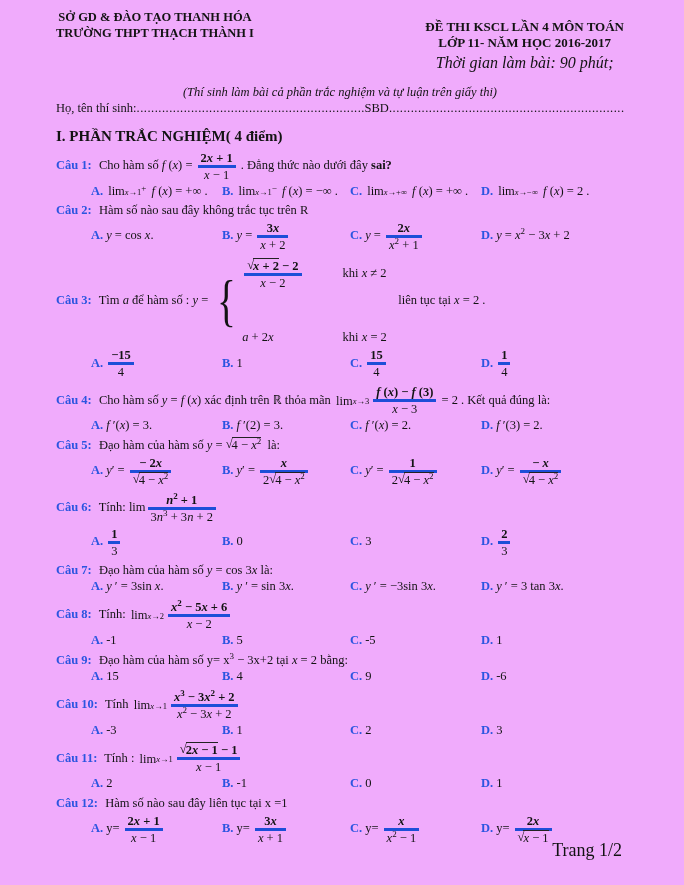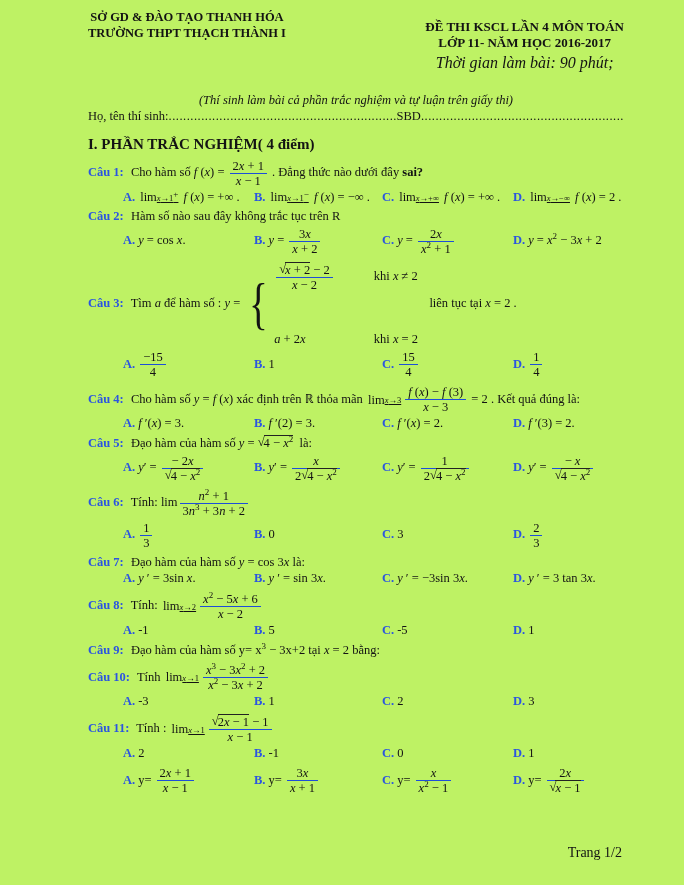--- a/index.html
+++ b/index.html
@@ -1,56 +1,56 @@
 <!DOCTYPE html>
 <html style="--accent: #2b55e0;"><head>
 <meta charset="utf-8">
 <style>
   html,body{margin:0;padding:0;background:#fff;}
   .page{
     position:relative;
     width:684px;height:885px;
     box-sizing:border-box;
-    background:#bef264;
+    background:#f0abfc;
     font-family:"Liberation Serif",serif;
     font-size:12.5px;line-height:1.25;color:#131313;
-    padding:10px 60px 0 88px;
+    padding:10px 60px 0 56px;
     overflow:hidden;
   }
   :root{--accent:#2b55e0;}
   
   .hdr{display:flex;justify-content:space-between;}
   .hdr-left{text-align:center;font-weight:bold;font-size:12.5px;}
   .hdr-right{text-align:center;font-weight:bold;font-size:13px;margin-top:9px;}
   .duration{font-weight:normal;font-style:italic;font-size:16px;margin-top:1px;}
-  .note{text-align:center;font-style:italic;margin-top:20px;}
+  .note{text-align:center;font-style:italic;margin-top:12px;}
   .name-line{display:flex;white-space:nowrap;overflow:hidden;margin-top:1px;}
   .dots1{display:inline-block;max-width:228px;overflow:hidden;letter-spacing:0.5px;}
   .dots2{flex:1;overflow:hidden;letter-spacing:0.5px;}
   .section-title{font-weight:bold;margin:10px 0 2px 0;font-size:15px;}
   
   .q{margin-top:4px;}
   .stem{margin-top:2px;}
   .qlabel{color:var(--accent);font-weight:bold;margin-right:4px;}
   .opts{display:grid;grid-template-columns:131px 128px 131px 1fr;margin-left:35px;align-items:center;margin-top:1px;}
   .opt{white-space:nowrap;}
   .olabel{color:var(--accent);font-weight:bold;margin-right:3px;}
   
   .fr{display:inline-block;vertical-align:middle;text-align:center;line-height:1.12;margin:1px 2px;}
-  .fr .nu{display:block;border-bottom:1px solid #1d4ed8;padding:0 3px 0px 3px;}
+  .fr .nu{display:block;border-bottom:3px solid #1d4ed8;padding:0 3px 0px 3px;font-weight:bold;}
   .fr .de{display:block;padding:0 3px;text-align:center;}
   .rt{display:inline-block;transform:translateY(-1px);margin-right:-1px;}
   .ov{border-top:1px solid #222;padding-top:0px;}
   sup{font-size:9px;line-height:0;}
   .lm{display:inline-flex;flex-direction:row;align-items:center;vertical-align:middle;line-height:1;margin:0 2px;}
-  .lm .ls{font-size:8.5px;margin-top:1px;text-decoration:underline;}
+  .lm .ls{font-size:8.5px;margin-top:1px;}
   .cases{display:inline-flex;align-items:center;vertical-align:middle;margin:1px 2px;}
   .cases .br{font-size:56px;font-weight:200;line-height:0.8;margin-right:2px;transform:scaleX(0.7);}
   .cases .rows{display:grid;grid-template-columns:auto auto;column-gap:24px;row-gap:1px;align-items:center;text-align:left;gap:39px;}
-  .footer{position:absolute;right:62px;bottom:24px;font-size:14px;}
+  .footer{position:absolute;right:62px;bottom:24px;font-size:18px;}
 </style>
 </head>
 <body>
 
 <div class="page">
 
   <div class="hdr">
     <div class="hdr-left">
       <div>SỞ GD &amp; ĐÀO TẠO THANH HÓA</div>
       <div>TRƯỜNG THPT THẠCH THÀNH I</div>
@@ -193,20 +193,26 @@
           <span class="opt"><b class="olabel">B.</b><span class="obody">5</span></span>
           <span class="opt"><b class="olabel">C.</b><span class="obody">-5</span></span>
           <span class="opt"><b class="olabel">D.</b><span class="obody">1</span></span>
         </div>
   </div>
 
   <div class="q">
     <div class="stem">
       <b class="qlabel">Câu 9:</b><span class="stem-body"> Đạo hàm của hàm số y= x<sup>3</sup> − 3x+2 tại <i>x</i> = 2 bằng:</span>
     </div>
+    <div class="opts">
+          <span class="opt"><b class="olabel">A.</b><span class="obody">15</span></span>
+          <span class="opt"><b class="olabel">B.</b><span class="obody">4</span></span>
+          <span class="opt"><b class="olabel">C.</b><span class="obody">9</span></span>
+          <span class="opt"><b class="olabel">D.</b><span class="obody">-6</span></span>
+        </div>
   </div>
 
   <div class="q">
     <div class="stem">
       <b class="qlabel">Câu 10:</b><span class="stem-body"> Tính <span class="lm">
               <span>lim</span>
               <span class="ls"><i>x</i>→1</span>
             </span><span class="fr"><span class="nu"><i>x</i><sup>3</sup> − 3<i>x</i><sup>2</sup> + 2</span><span class="de"><i>x</i><sup>2</sup> − 3<i>x</i> + 2</span></span></span>
     </div>
     <div class="opts">
@@ -226,20 +232,23 @@
     </div>
     <div class="opts">
           <span class="opt"><b class="olabel">A.</b><span class="obody">2</span></span>
           <span class="opt"><b class="olabel">B.</b><span class="obody">-1</span></span>
           <span class="opt"><b class="olabel">C.</b><span class="obody">0</span></span>
           <span class="opt"><b class="olabel">D.</b><span class="obody">1</span></span>
         </div>
   </div>
 
   <div class="q">
+    <div class="stem">
+      <b class="qlabel">Câu 12:</b><span class="stem-body"> Hàm số nào sau đây liên tục tại x =1</span>
+    </div>
     <div class="opts">
           <span class="opt"><b class="olabel">A.</b><span class="obody">y= <span class="fr"><span class="nu">2<i>x</i> + 1</span><span class="de"><i>x</i> − 1</span></span></span></span>
           <span class="opt"><b class="olabel">B.</b><span class="obody">y= <span class="fr"><span class="nu">3<i>x</i></span><span class="de"><i>x</i> + 1</span></span></span></span>
           <span class="opt"><b class="olabel">C.</b><span class="obody">y= <span class="fr"><span class="nu"><i>x</i></span><span class="de"><i>x</i><sup>2</sup> − 1</span></span></span></span>
           <span class="opt"><b class="olabel">D.</b><span class="obody">y= <span class="fr"><span class="nu">2<i>x</i></span><span class="de"><span class="rt">√</span><span class="ov"><i>x</i> − 1</span></span></span></span></span>
         </div>
   </div>
 </div>
 
   <div class="footer">Trang 1/2</div>

